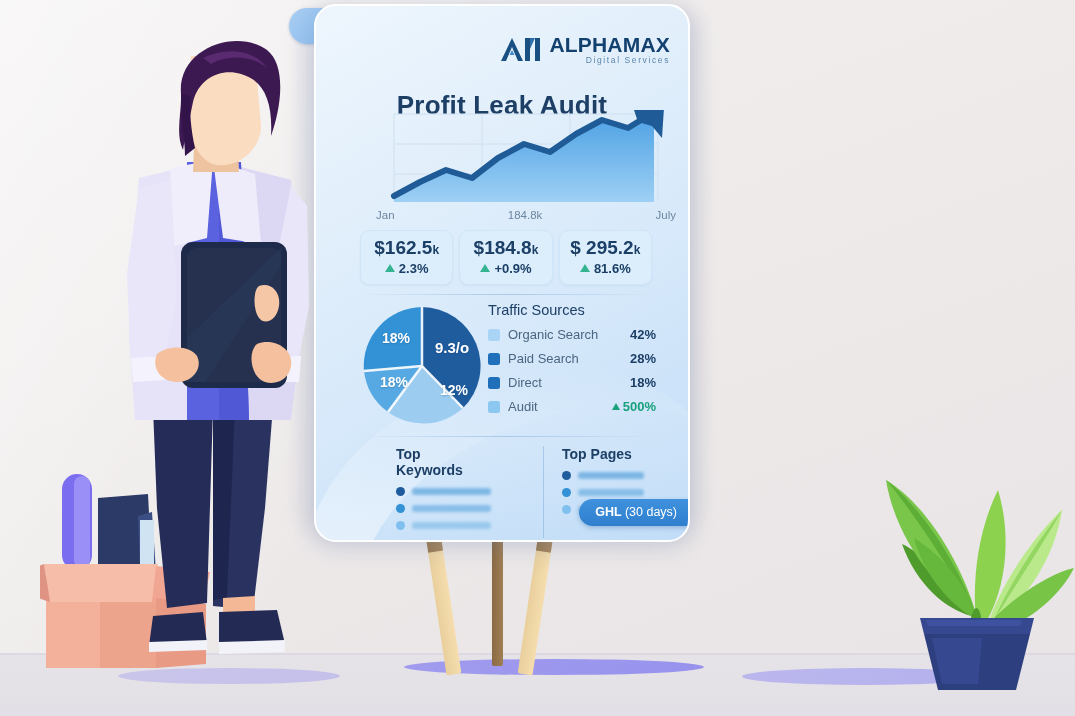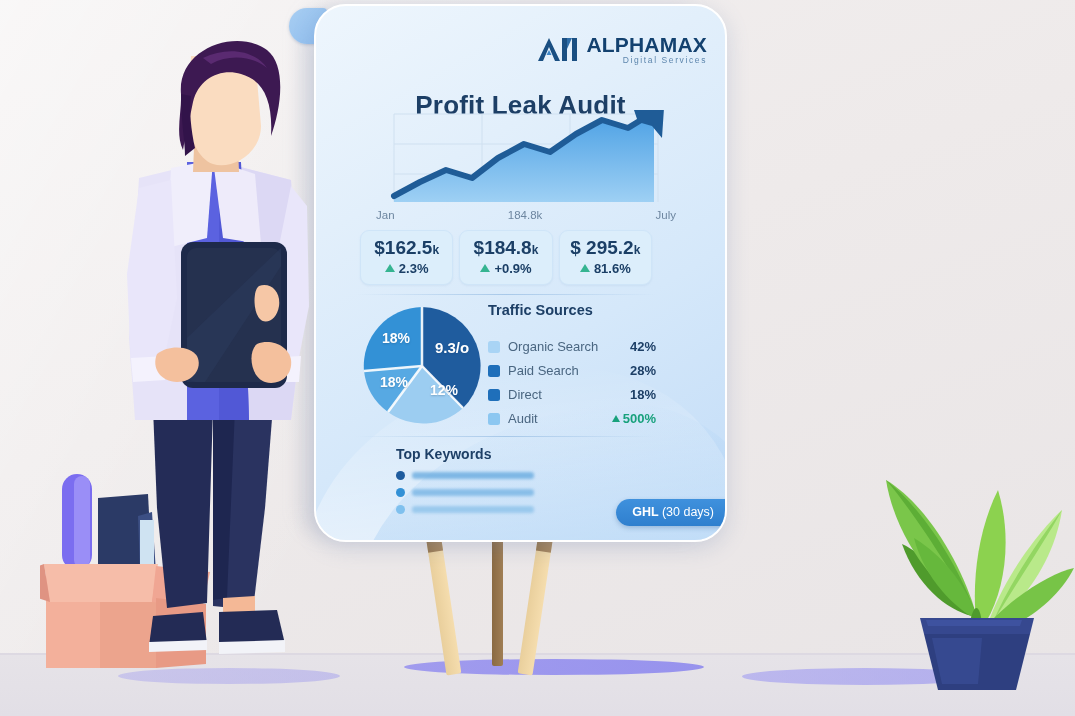--- a/index.html
+++ b/index.html
@@ -74,22 +74,22 @@
     position:absolute; left:300px; top:6px; width:400px; height:530px;
     border-radius:26px; background:rgba(120,128,160,.16); filter:blur(9px);
   }
   .board-tab {
     position:absolute; left:289px; top:8px; width:38px; height:36px;
     background:linear-gradient(135deg,#a8cef2,#8fbdee);
     border-radius:18px 4px 4px 18px;
     box-shadow:0 1px 3px rgba(60,90,140,.25);
   }
   .board {
-    position:absolute; left:314px; top:4px; width:413px; height:538px;
-    border-radius:32px;
+    position:absolute; left:314px; top:4px; width:376px; height:538px;
+    border-radius:22px;
     background:linear-gradient(150deg,#eef6fd 0%,#e2effb 30%,#d5e8fa 62%,#c2dcf7 100%);
     border:2px solid #ffffff;
     box-shadow:0 6px 22px rgba(90,120,170,.22);
     overflow:hidden;
   }
   .board-wave {
     position:absolute; left:-20px; bottom:-30px; width:440px; height:200px;
     background:linear-gradient(180deg,rgba(255,255,255,0),rgba(255,255,255,.55));
     border-radius:60% 40% 0 0 / 100% 80% 0 0;
     transform:rotate(-4deg);
@@ -168,21 +168,21 @@
 
   
   .pie-section { position:absolute; left:40px; top:296px; width:300px; height:132px; }
   .pie { position:absolute; left:6px; top:3px; }
   .pie-label {
     position:absolute; color:#fff; font-weight:bold; pointer-events:none;
     text-shadow:0 1px 2px rgba(20,60,100,.28);
   }
   .legend { position:absolute; left:132px; top:0; width:168px; }
   .legend-title {
-    font-size:14.5px; font-weight:bold; color:#1d3f66; margin-bottom:21px;
+    font-size:14.5px; font-weight:normal; color:#1d3f66; margin-bottom:9px;
   }
   .legend-item {
     display:flex; align-items:center; margin-bottom:9px; font-size:13px;
   }
   .sw { width:12px; height:12px; border-radius:2.5px; margin-right:8px; flex:none; }
   .legend-label { color:#4a6681; flex:1; white-space:nowrap; }
   .legend-val { font-weight:bold; color:#1d3f66; white-space:nowrap; }
   .legend-val.up {
     color:#18a17c; display:flex; align-items:center; gap:3px;
   }
@@ -345,21 +345,21 @@
 
         <path fill="#3391d6" d="M60,61 L2,66 A59,59 0 0,1 60,2 Z"></path>
         <g stroke="#ffffff" stroke-width="2.5" opacity=".9">
           <line x1="60" y1="61" x2="60" y2="2"></line>
           <line x1="60" y1="61" x2="101" y2="103"></line>
           <line x1="60" y1="61" x2="26" y2="107"></line>
           <line x1="60" y1="61" x2="2" y2="66"></line>
         </g>
       </svg>
       <span class="pie-label" style="left:79px;top:37px;font-size:15px;">9.3/o</span>
-      <span class="pie-label" style="left:74px;top:80px;font-size:14px;">12%</span>
+      <span class="pie-label" style="left:84px;top:80px;font-size:14px;">12%</span>
       <span class="pie-label" style="left:24px;top:72px;font-size:14px;">18%</span>
       <span class="pie-label" style="left:26px;top:28px;font-size:14px;">18%</span>
 
       <div class="legend">
         <div class="legend-title">Traffic Sources</div>
 
         <div class="legend-item">
           <span class="sw" style="background:#a9d4f5"></span>
           <span class="legend-label">Organic Search</span>
           <span class="legend-val">42%</span>
@@ -400,20 +400,35 @@
         <div class="list-item">
           <span class="dot" style="background:#3391d6"></span>
           <span class="blur-bar" style="background:#6fb0e2;width:96%"></span>
         </div>
         <div class="list-item">
           <span class="dot" style="background:#7fc0ee"></span>
           <span class="blur-bar" style="background:#87bfe8;width:80%"></span>
         </div>
       </div>
 
+      <div class="list-col right">
+        <div class="list-title">Top Pages</div>
+        <div class="list-item">
+          <span class="dot" style="background:#1f5c9e"></span>
+          <span class="blur-bar" style="background:#5fa6dd;width:100%"></span>
+        </div>
+        <div class="list-item">
+          <span class="dot" style="background:#3391d6"></span>
+          <span class="blur-bar" style="background:#6fb0e2;width:96%"></span>
+        </div>
+        <div class="list-item">
+          <span class="dot" style="background:#7fc0ee"></span>
+          <span class="blur-bar" style="background:#87bfe8;width:70%"></span>
+        </div>
+      </div>
     </div>
 
     <div class="badge">
       <span>GHL</span>
       <span class="lite">(30 days)</span>
     </div>
   </div>
 
   <div class="box-group">
     <svg width="200" height="210" viewBox="0 0 200 210">

